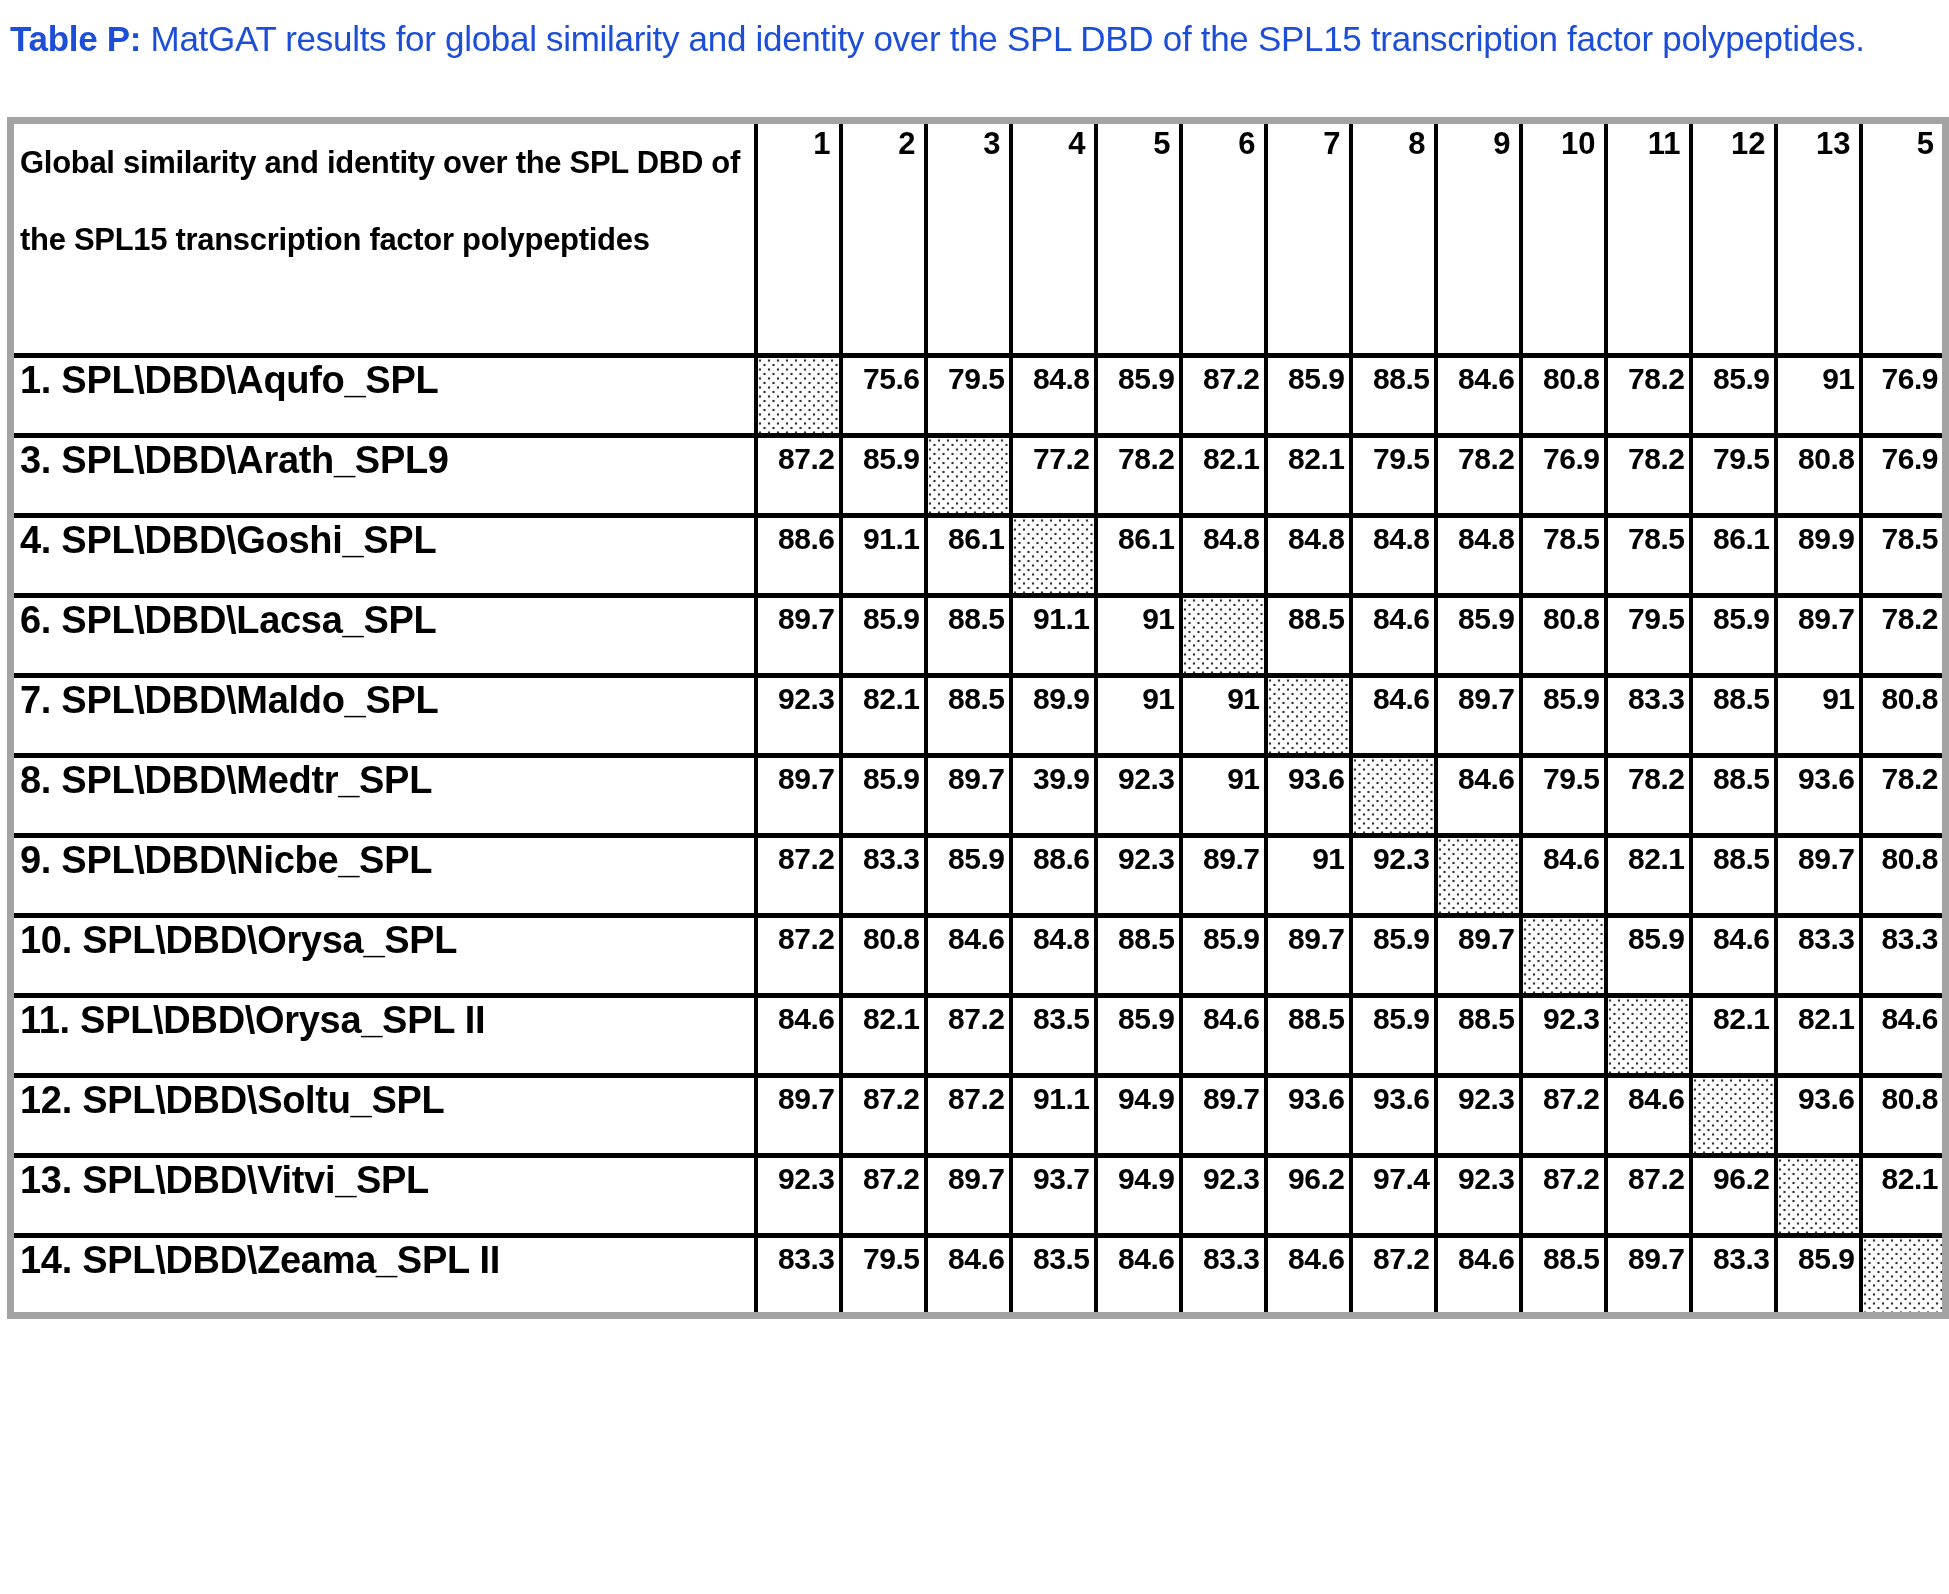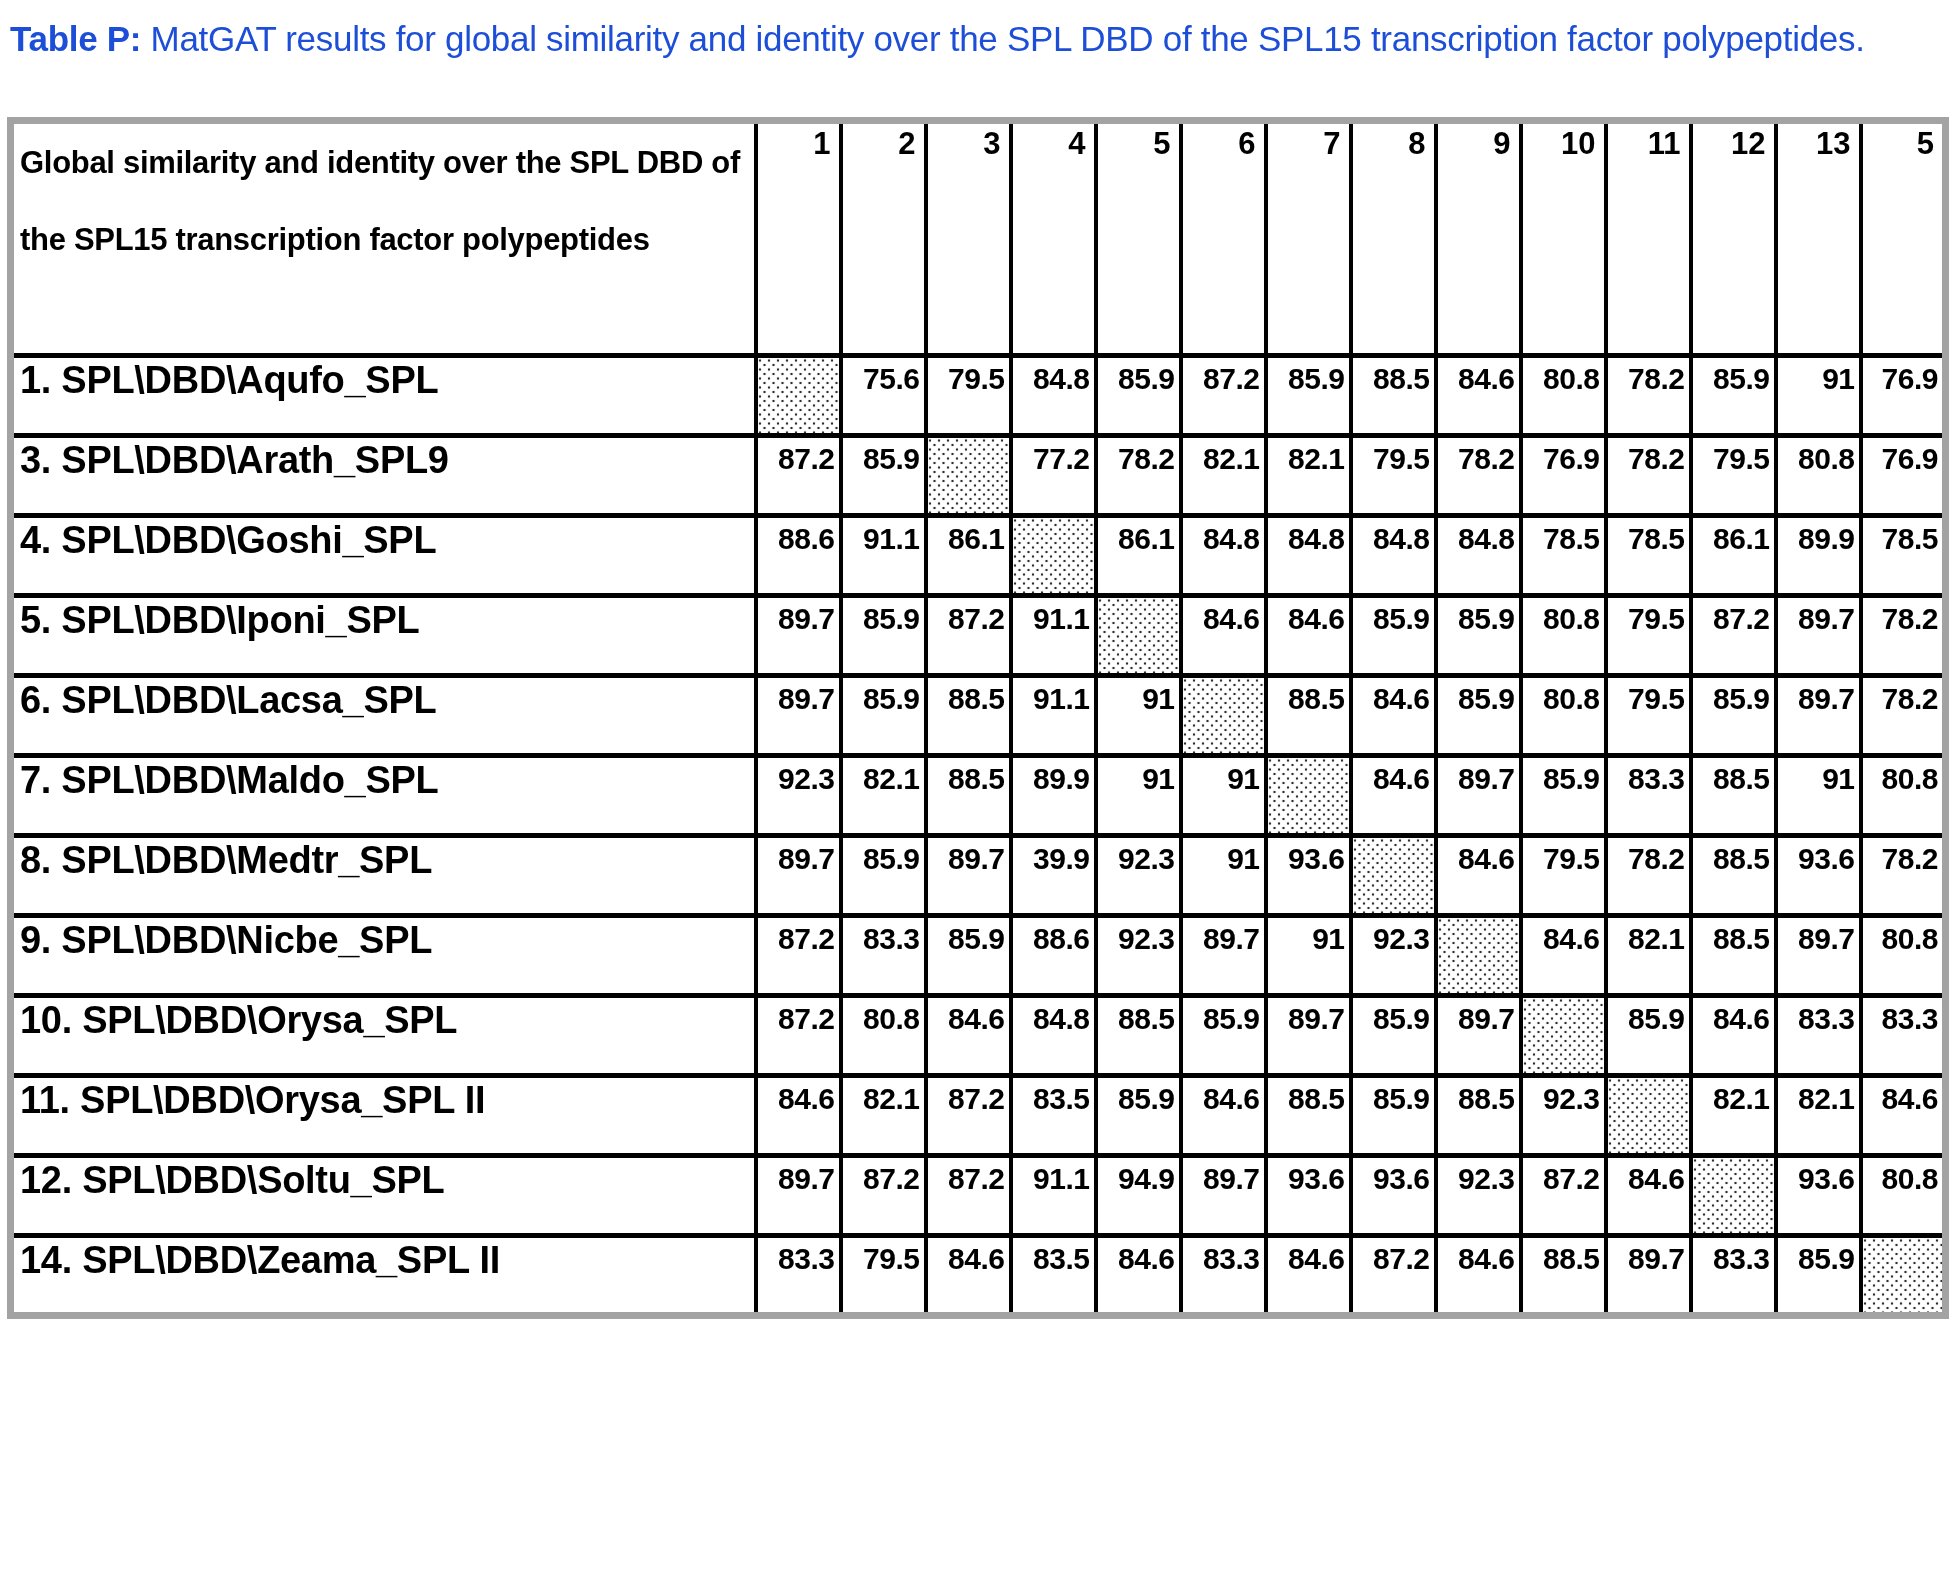--- a/index.html
+++ b/index.html
@@ -154,37 +154,20 @@
         <td>84.8</td>
         <td>84.8</td>
         <td>84.8</td>
         <td>78.5</td>
         <td>78.5</td>
         <td>86.1</td>
         <td>89.9</td>
         <td>78.5</td>
       </tr>
       <tr>
-        <th class="rowlabel">5. SPL\DBD\Iponi_SPL</th>
-        <td>89.7</td>
-        <td>85.9</td>
-        <td>87.2</td>
-        <td>91.1</td>
-        <td class="diag"></td>
-        <td>84.6</td>
-        <td>84.6</td>
-        <td>85.9</td>
-        <td>85.9</td>
-        <td>80.8</td>
-        <td>79.5</td>
-        <td>87.2</td>
-        <td>89.7</td>
-        <td>78.2</td>
-      </tr>
-      <tr>
         <th class="rowlabel">6. SPL\DBD\Lacsa_SPL</th>
         <td>89.7</td>
         <td>85.9</td>
         <td>88.5</td>
         <td>91.1</td>
         <td>91</td>
         <td class="diag"></td>
         <td>88.5</td>
         <td>84.6</td>
         <td>85.9</td>
@@ -290,20 +273,37 @@
         <td>93.6</td>
         <td>93.6</td>
         <td>92.3</td>
         <td>87.2</td>
         <td>84.6</td>
         <td class="diag"></td>
         <td>93.6</td>
         <td>80.8</td>
       </tr>
       <tr>
+        <th class="rowlabel">13. SPL\DBD\Vitvi_SPL</th>
+        <td>92.3</td>
+        <td>87.2</td>
+        <td>89.7</td>
+        <td>93.7</td>
+        <td>94.9</td>
+        <td>92.3</td>
+        <td>96.2</td>
+        <td>97.4</td>
+        <td>92.3</td>
+        <td>87.2</td>
+        <td>87.2</td>
+        <td>96.2</td>
+        <td class="diag"></td>
+        <td>82.1</td>
+      </tr>
+      <tr>
         <th class="rowlabel">14. SPL\DBD\Zeama_SPL II</th>
         <td>83.3</td>
         <td>79.5</td>
         <td>84.6</td>
         <td>83.5</td>
         <td>84.6</td>
         <td>83.3</td>
         <td>84.6</td>
         <td>87.2</td>
         <td>84.6</td>

